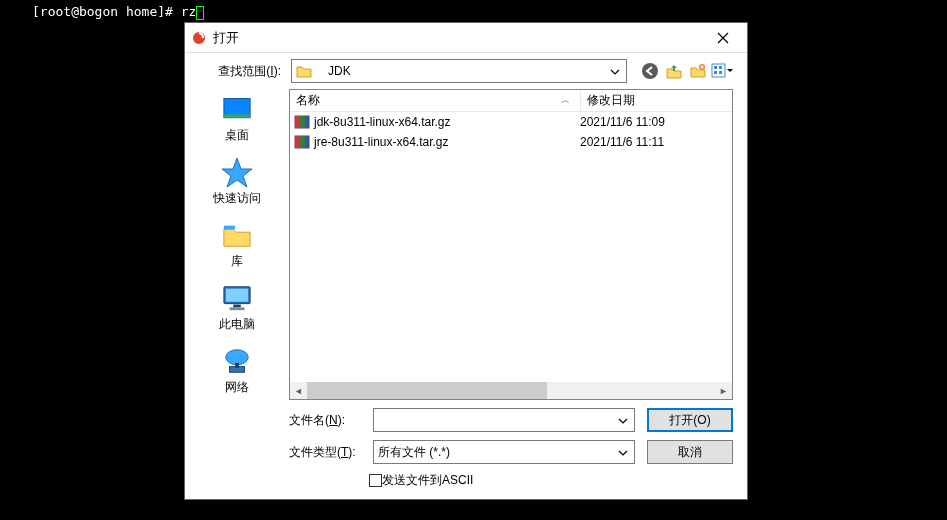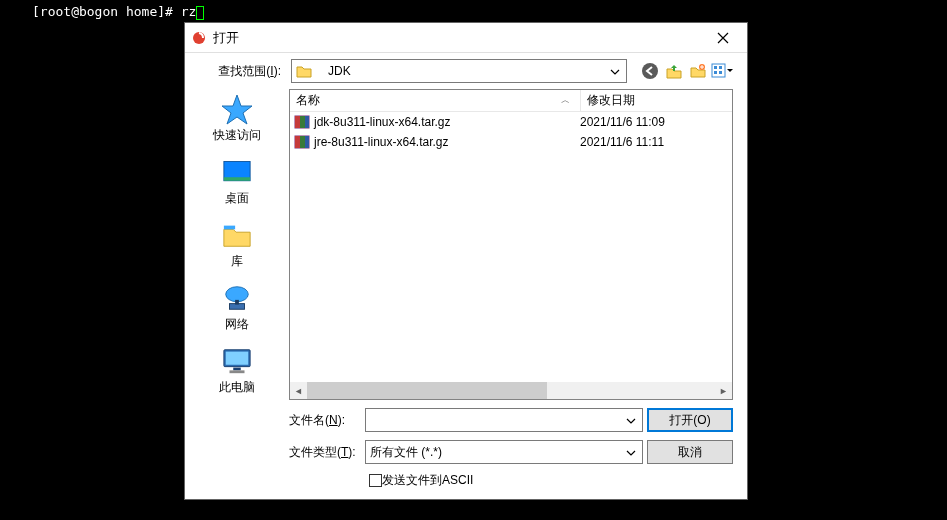--- a/index.html
+++ b/index.html
@@ -148,21 +148,21 @@
     .hscroll .sa { width: 17px; height: 17px; background: #f0f0f0; display: flex; align-items: center; justify-content: center; color: #606060; font-size: 9px; }
     .hscroll .strack { flex: 1; height: 17px; background: #f0f0f0; position: relative; }
     .hscroll .sthumb { position: absolute; left: 0; top: 0; width: 240px; height: 17px; background: #cdcdcd; }
 
     .fields {
       padding: 8px 0 2px 0;
       display: flex;
       flex-direction: column;
       gap: 8px;
     }
-    .frow { display: flex; align-items: center; gap: 4px; }
+    .frow { display: flex; align-items: center; gap: 12px; }
     .flabel { width: 72px; }
     .flabel .u { text-decoration: underline; }
     .finput {
       flex: 1;
       height: 24px;
       border: 1px solid #7a7a7a;
       display: flex;
       align-items: center;
       padding: 10px 4px;
     }
@@ -265,64 +265,64 @@
             <path d="M16 7 L19 10 L22 7" fill="#000"></path>
           </svg>
       </div>
     </div>
   </div>
 
   <div class="body-row">
     <div class="places">
       <div class="place">
         <div class="pi">
-          <svg viewBox="0 0 36 32" width="36" height="32">
-              <path d="M18 2 L22 13 L33 13 L24 20 L28 31 L18 24 L8 31 L12 20 L3 13 L14 13 Z" fill="#3aa8ff" stroke="#1e6fb3"></path>
-            </svg>
-        </div>
-        <div class="plabel">快速访问</div>
-      </div>
-      <div class="place">
-        <div class="pi">
           <svg viewBox="0 0 36 32" width="34" height="28">
               <rect x="3" y="4" width="30" height="22" fill="#0a84ff" stroke="#084f99"></rect>
               <rect x="3" y="22" width="30" height="4" fill="#2ea86b"></rect>
             </svg>
         </div>
         <div class="plabel">桌面</div>
+      </div>
+      <div class="place">
+        <div class="pi">
+          <svg viewBox="0 0 36 32" width="36" height="32">
+              <path d="M18 2 L22 13 L33 13 L24 20 L28 31 L18 24 L8 31 L12 20 L3 13 L14 13 Z" fill="#3aa8ff" stroke="#1e6fb3"></path>
+            </svg>
+        </div>
+        <div class="plabel">快速访问</div>
       </div>
       <div class="place">
         <div class="pi">
           <svg viewBox="0 0 36 32" width="34" height="30">
               <path d="M4 10 L14 10 L17 13 L32 13 L32 28 L4 28 Z" fill="#ffd866" stroke="#c9a227"></path>
               <rect x="4" y="6" width="12" height="4" fill="#3aa8ff"></rect>
             </svg>
         </div>
         <div class="plabel">库</div>
-      </div>
-      <div class="place">
-        <div class="pi">
-          <svg viewBox="0 0 36 32" width="34" height="30">
-              <ellipse cx="18" cy="12" rx="12" ry="8" fill="#3aa8ff" stroke="#1e6fb3"></ellipse>
-              <rect x="10" y="22" width="16" height="6" fill="#3a6fb0" stroke="#1a3a60"></rect>
-              <rect x="16" y="18" width="4" height="5" fill="#1a3a60"></rect>
-            </svg>
-        </div>
-        <div class="plabel">网络</div>
       </div>
       <div class="place">
         <div class="pi">
           <svg viewBox="0 0 36 32" width="34" height="30">
               <rect x="4" y="4" width="28" height="18" rx="1" fill="#2b6cb0" stroke="#1a4070"></rect>
               <rect x="6" y="6" width="24" height="14" fill="#7fd0ff"></rect>
               <rect x="14" y="23" width="8" height="3" fill="#1a4070"></rect>
               <rect x="10" y="26" width="16" height="3" fill="#888"></rect>
             </svg>
         </div>
         <div class="plabel">此电脑</div>
+      </div>
+      <div class="place">
+        <div class="pi">
+          <svg viewBox="0 0 36 32" width="34" height="30">
+              <ellipse cx="18" cy="12" rx="12" ry="8" fill="#3aa8ff" stroke="#1e6fb3"></ellipse>
+              <rect x="10" y="22" width="16" height="6" fill="#3a6fb0" stroke="#1a3a60"></rect>
+              <rect x="16" y="18" width="4" height="5" fill="#1a3a60"></rect>
+            </svg>
+        </div>
+        <div class="plabel">网络</div>
       </div>
     </div>
 
     <div class="main-area">
       <div class="list-container">
         <div class="list-header">
           <div class="col-name">
             <span>名称</span>
             <span class="col-sort">︿</span>
           </div>

